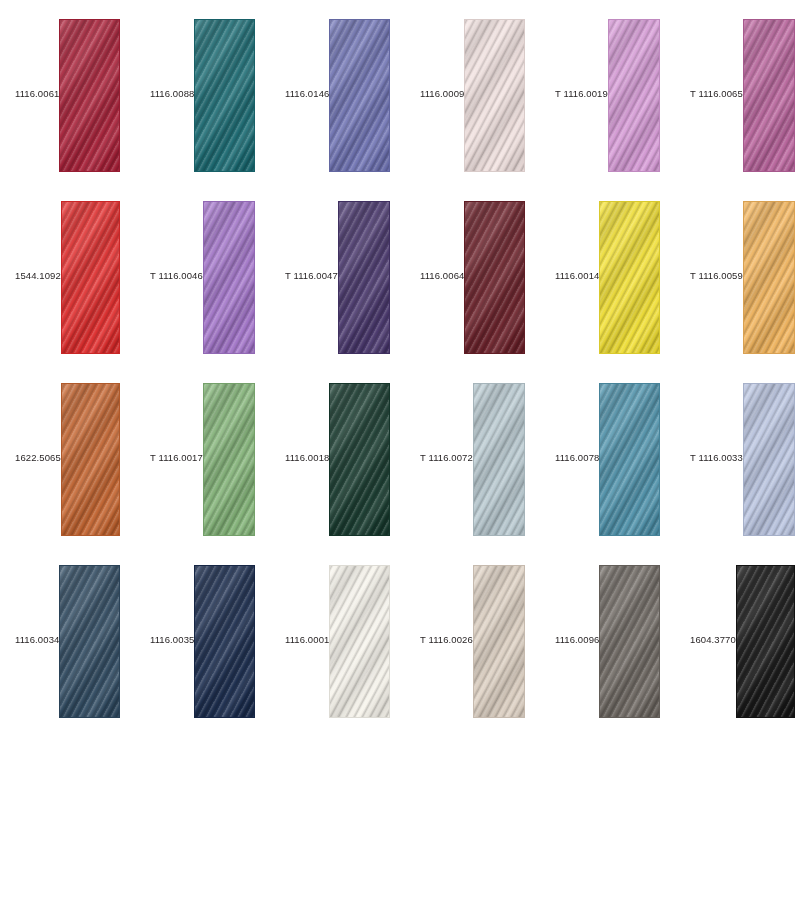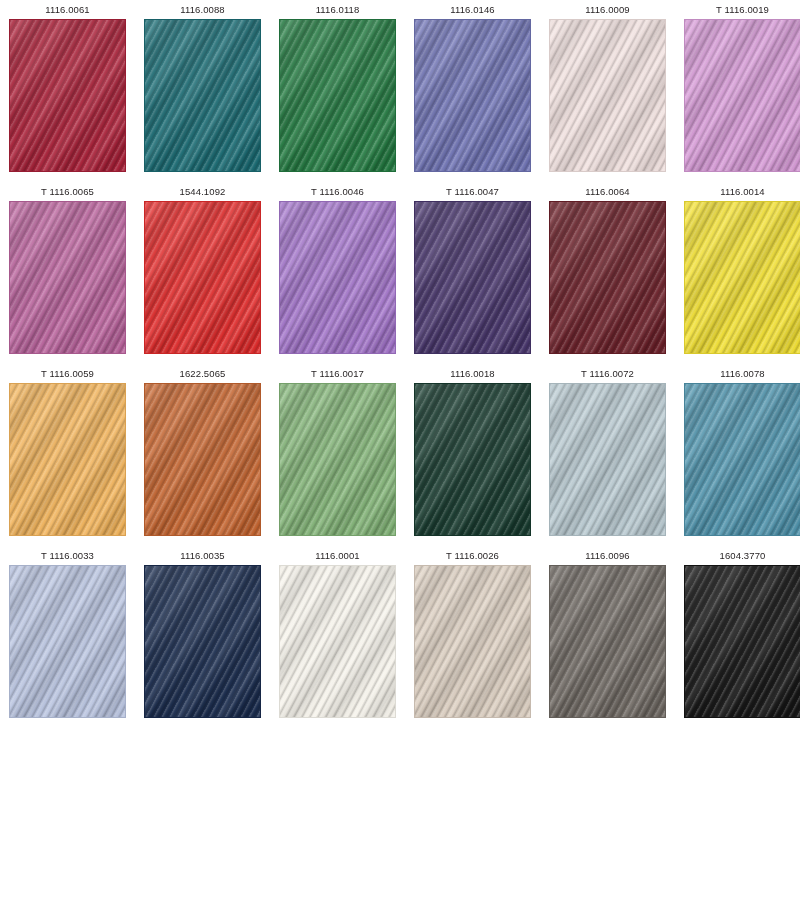--- a/index.html
+++ b/index.html
@@ -18,21 +18,20 @@
     display: grid;
     grid-template-columns: repeat(6, 117px);
     grid-auto-rows: 182px;
     column-gap: 18px;
     row-gap: 0px;
     padding: 4px 0 0 15px;
     box-sizing: border-box;
   }
   .swatch-cell {
     display: flex;
-    flex-direction: column;
     align-items: center;
     width: 105px;
   }
   .swatch-label {
     font-size: 9.5px;
     line-height: 12px;
     color: #231f20;
     letter-spacing: 0.1px;
     white-space: nowrap;
     margin-bottom: 3px;
@@ -99,24 +98,20 @@
 <div id="swatch-grid">
     <div class="swatch-cell">
       <div class="swatch-label">1116.0061</div>
       <div class="swatch-chip" style="background-color: rgb(169, 32, 56);"></div>
     </div>
     <div class="swatch-cell">
       <div class="swatch-label">1116.0088</div>
       <div class="swatch-chip" style="background-color: rgb(26, 107, 115);"></div>
     </div>
     <div class="swatch-cell">
-      <div class="swatch-label">1116.0118</div>
-      <div class="swatch-chip" style="background-color: rgb(35, 122, 65);"></div>
-    </div>
-    <div class="swatch-cell">
       <div class="swatch-label">1116.0146</div>
       <div class="swatch-chip" style="background-color: rgb(111, 115, 180);"></div>
     </div>
     <div class="swatch-cell">
       <div class="swatch-label">1116.0009</div>
       <div class="swatch-chip" style="background-color: rgb(242, 226, 224);"></div>
     </div>
     <div class="swatch-cell">
       <div class="swatch-label">T 1116.0019</div>
       <div class="swatch-chip" style="background-color: rgb(214, 154, 214);"></div>
@@ -167,20 +162,24 @@
     </div>
     <div class="swatch-cell">
       <div class="swatch-label">1116.0078</div>
       <div class="swatch-chip" style="background-color: rgb(78, 146, 171);"></div>
     </div>
     <div class="swatch-cell">
       <div class="swatch-label">T 1116.0033</div>
       <div class="swatch-chip" style="background-color: rgb(185, 196, 224);"></div>
     </div>
     <div class="swatch-cell">
+      <div class="swatch-label">1116.0034</div>
+      <div class="swatch-chip" style="background-color: rgb(47, 74, 97);"></div>
+    </div>
+    <div class="swatch-cell">
       <div class="swatch-label">1116.0035</div>
       <div class="swatch-chip" style="background-color: rgb(25, 43, 77);"></div>
     </div>
     <div class="swatch-cell">
       <div class="swatch-label">1116.0001</div>
       <div class="swatch-chip" style="background-color: rgb(247, 244, 236);"></div>
     </div>
     <div class="swatch-cell">
       <div class="swatch-label">T 1116.0026</div>
       <div class="swatch-chip" style="background-color: rgb(221, 208, 194);"></div>

